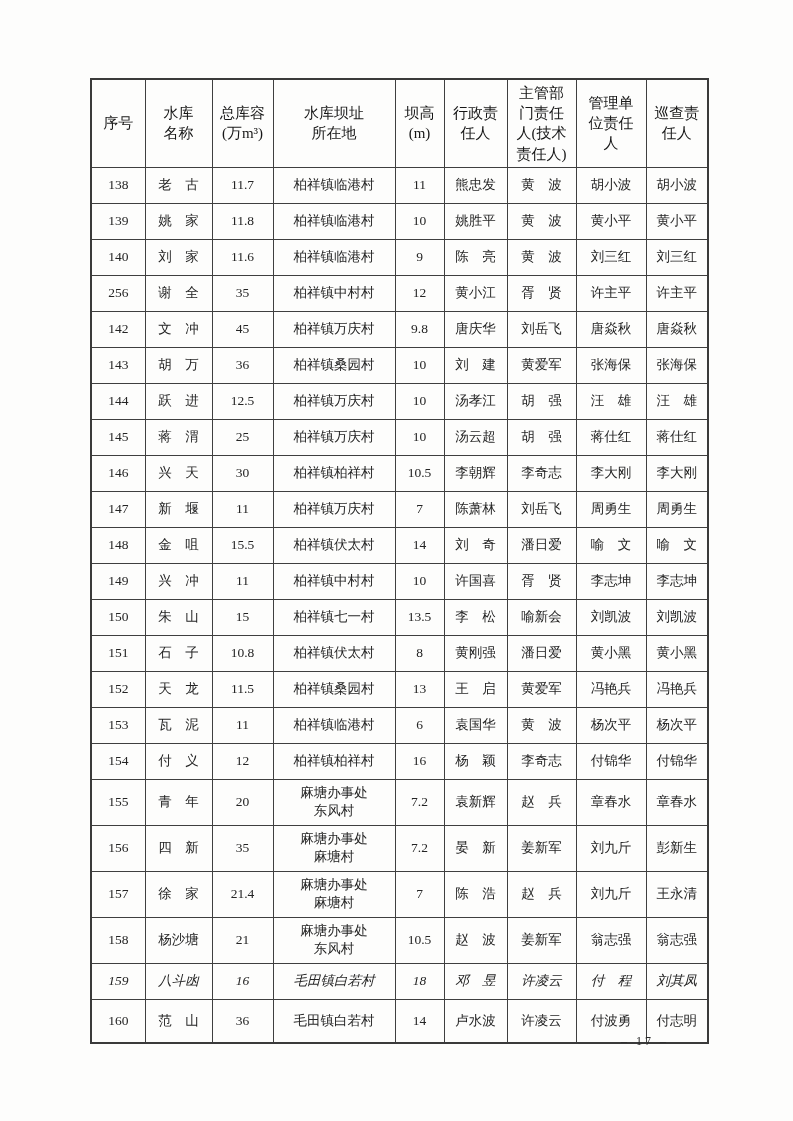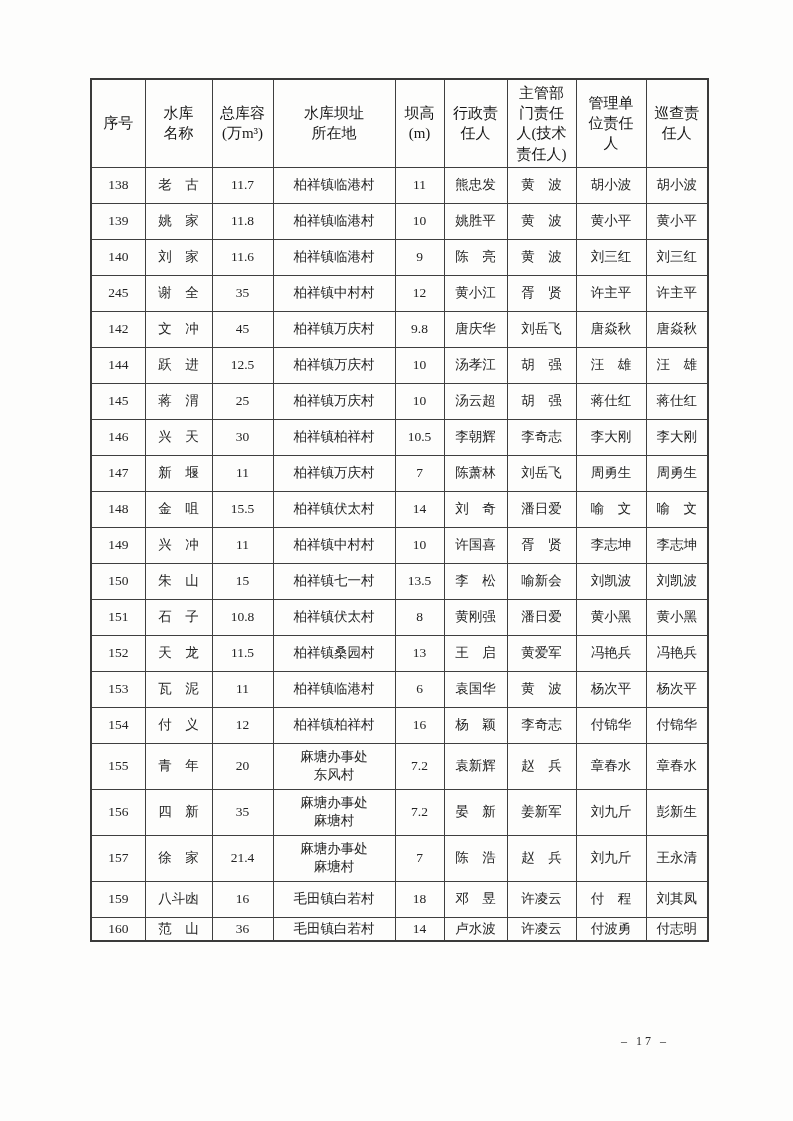--- a/index.html
+++ b/index.html
@@ -120,40 +120,51 @@
           <td>刘　家</td>
           <td>11.6</td>
           <td>柏祥镇临港村</td>
           <td>9</td>
           <td>陈　亮</td>
           <td>黄　波</td>
           <td>刘三红</td>
           <td>刘三红</td>
         </tr>
         <tr style="height: 36px;">
-          <td>245</td>
+          <td>256</td>
           <td>谢　全</td>
           <td>35</td>
           <td>柏祥镇中村村</td>
           <td>12</td>
           <td>黄小江</td>
           <td>胥　贤</td>
           <td>许主平</td>
           <td>许主平</td>
         </tr>
         <tr style="height: 36px; margin-left: 48px;">
           <td>142</td>
           <td>文　冲</td>
           <td>45</td>
           <td>柏祥镇万庆村</td>
           <td>9.8</td>
           <td>唐庆华</td>
           <td>刘岳飞</td>
           <td>唐焱秋</td>
           <td>唐焱秋</td>
+        </tr>
+        <tr style="height: 36px;">
+          <td>143</td>
+          <td>胡　万</td>
+          <td>36</td>
+          <td>柏祥镇桑园村</td>
+          <td>10</td>
+          <td>刘　建</td>
+          <td>黄爱军</td>
+          <td>张海保</td>
+          <td>张海保</td>
         </tr>
         <tr style="height: 36px;">
           <td>144</td>
           <td>跃　进</td>
           <td>12.5</td>
           <td>柏祥镇万庆村</td>
           <td>10</td>
           <td>汤孝江</td>
           <td>胡　强</td>
           <td>汪　雄</td>
@@ -298,32 +309,44 @@
           <td>徐　家</td>
           <td>21.4</td>
           <td>麻塘办事处
 麻塘村</td>
           <td>7</td>
           <td>陈　浩</td>
           <td>赵　兵</td>
           <td>刘九斤</td>
           <td>王永清</td>
         </tr>
-        <tr style="height: 36px;">
+        <tr style="height: 46px;">
+          <td>158</td>
+          <td>杨沙塘</td>
+          <td>21</td>
+          <td>麻塘办事处
+东风村</td>
+          <td>10.5</td>
+          <td>赵　波</td>
+          <td>姜新军</td>
+          <td>翁志强</td>
+          <td>翁志强</td>
+        </tr>
+        <tr style="height: 36px; font-style: italic;">
           <td>159</td>
           <td>八斗凼</td>
           <td>16</td>
           <td>毛田镇白若村</td>
           <td>18</td>
           <td>邓　昱</td>
           <td>许凌云</td>
           <td>付　程</td>
           <td>刘其凤</td>
         </tr>
-        <tr style="height: 24px;">
+        <tr style="height: 44px;">
           <td>160</td>
           <td>范　山</td>
           <td>36</td>
           <td>毛田镇白若村</td>
           <td>14</td>
           <td>卢水波</td>
           <td>许凌云</td>
           <td>付波勇</td>
           <td>付志明</td>
         </tr>

